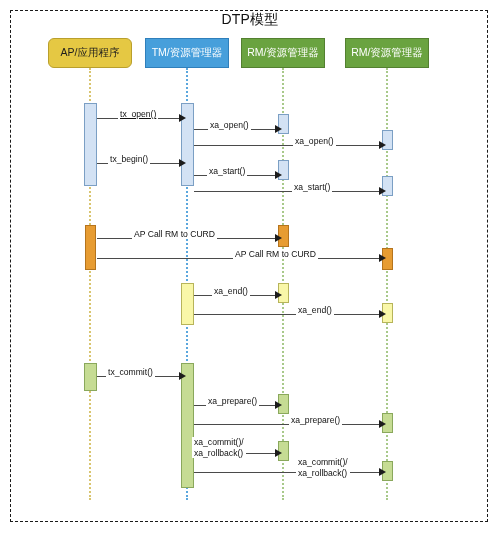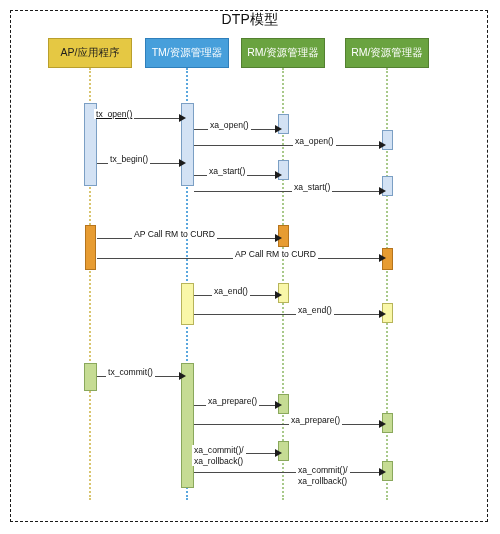--- a/index.html
+++ b/index.html
@@ -38,21 +38,21 @@
     position:absolute;
     height:30px;
     box-sizing:border-box;
     border:1px solid;
     display:flex;
     align-items:center;
     justify-content:center;
     font-size:10.5px;
     white-space:nowrap;
   }
-  .actor-ap{ background:#e5c843; border-color:#b99f2c; color:#1d1d1d; }
+  .actor-ap{ background:#e5c843; border-color:#b99f2c; color:#1d1d1d;border-radius:6px; }
   .actor-tm{ background:#479fdb; border-color:#2f7fbb; color:#ffffff; }
   .actor-rm{ background:#6aa340; border-color:#538030; color:#ffffff; }
 
   
   .lifeline{
     position:absolute;
     width:0;
     border-left:2px dotted;
   }
   .ll-ap{ border-left-color:#d9c570; }
@@ -85,21 +85,21 @@
   }
   .msg-label{
     position:absolute;
     font-size:8.6px;
     color:#111111;
     background:#ffffff;
     padding:0 2px;
     white-space:nowrap;
     line-height:10px;
   }
-  .msg-label.two-line{ line-height:10.5px;margin-top:8px; }
+  .msg-label.two-line{ line-height:10.5px; }
 </style>
 </head>
 <body>
 
 <div id="canvas">
 
   <div id="frame"></div>
 
   <div id="title">DTP模型</div>
 
@@ -139,21 +139,21 @@
       <div class="actor-box actor-rm" style="left: 241px; top: 38px; width: 84px;">
         <span>RM/资源管理器</span>
       </div>
       <div class="actor-box actor-rm" style="left: 345px; top: 38px; width: 84px;">
         <span>RM/资源管理器</span>
       </div>
     </div>
   <div id="messages-layer">
       <div class="msg-line" style="left: 97px; top: 118px; width: 83px;"></div>
       <div class="msg-head" style="left: 179px; top: 114px;"></div>
-      <div class="msg-label" style="left: 94px; top: 109px; text-decoration: underline;">tx_open()</div>
+      <div class="msg-label" style="left: 118px; top: 109px; text-decoration: underline;">tx_open()</div>
       <div class="msg-line" style="left: 194px; top: 129px; width: 82px;"></div>
       <div class="msg-head" style="left: 275px; top: 125px;"></div>
       <div class="msg-label" style="left: 208px; top: 120px;">xa_open()</div>
       <div class="msg-line" style="left: 194px; top: 145px; width: 186px;"></div>
       <div class="msg-head" style="left: 379px; top: 141px;"></div>
       <div class="msg-label" style="left: 293px; top: 136px;">xa_open()</div>
       <div class="msg-line" style="left: 97px; top: 163px; width: 83px;"></div>
       <div class="msg-head" style="left: 179px; top: 159px;"></div>
       <div class="msg-label" style="left: 108px; top: 154px;">tx_begin()</div>
       <div class="msg-line" style="left: 194px; top: 175px; width: 82px;"></div>

